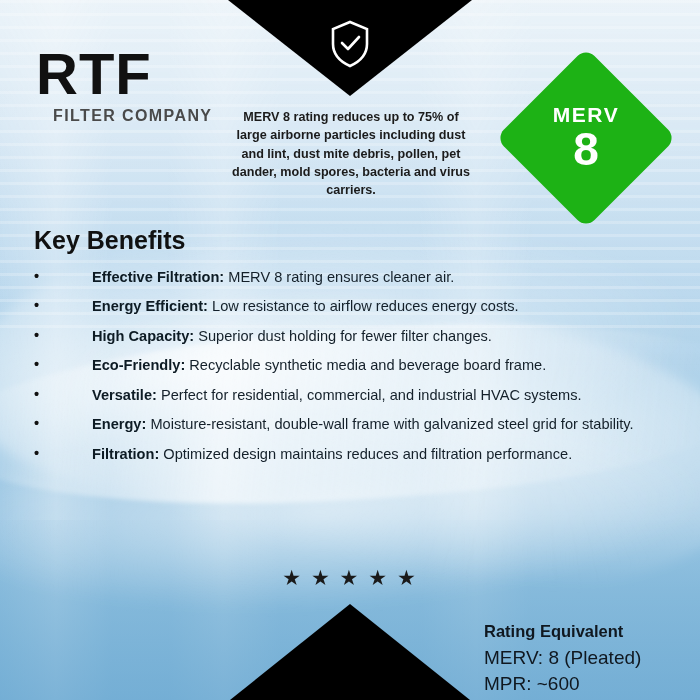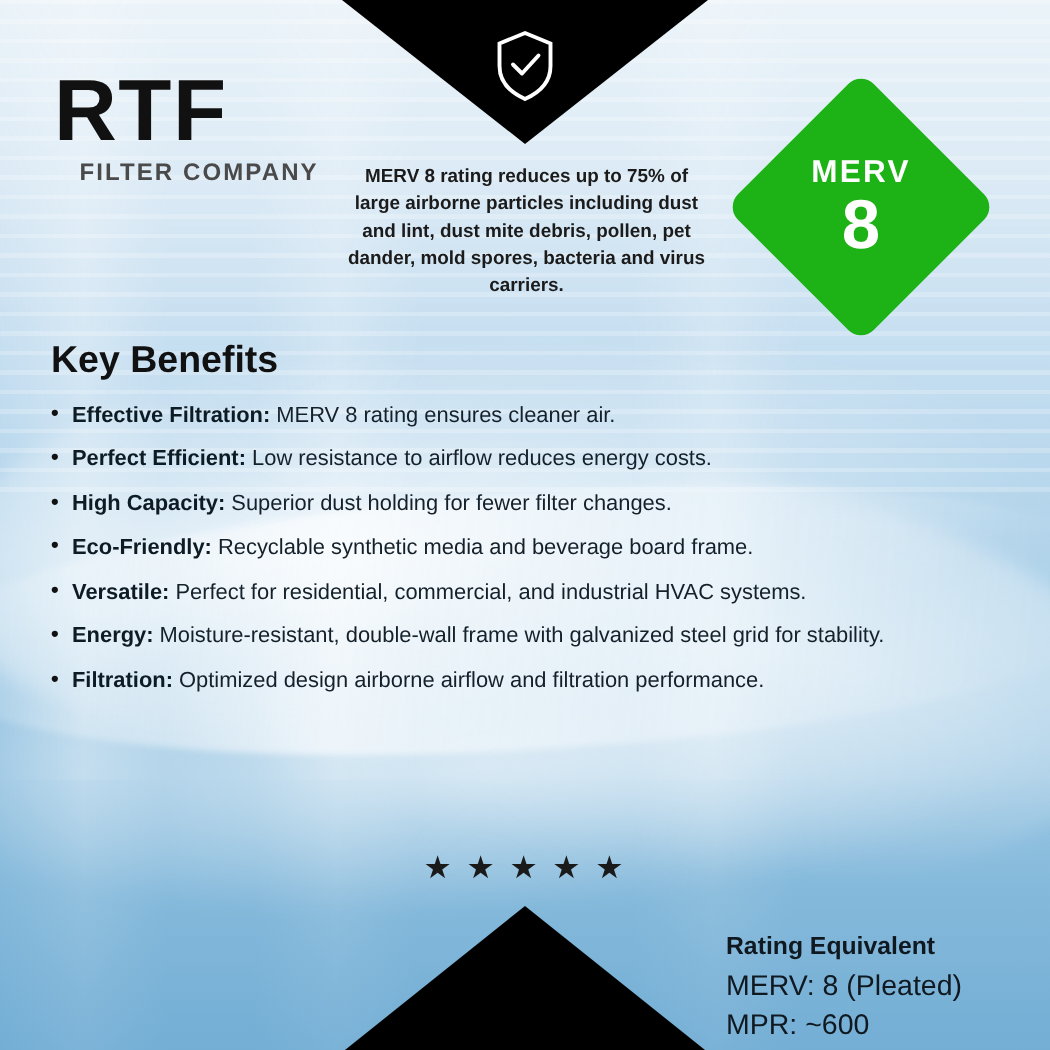--- a/index.html
+++ b/index.html
@@ -86,21 +86,21 @@
   
   .merv-copy {
     position: absolute; top: 108px; left: 230px; width: 242px;
     text-align: center;
     font-size: 12.6px; line-height: 1.45; color: #1b1b1b; font-weight: 600;
   }
   .merv-copy .u { }
 
   
   .diamond-wrap {
-    position: absolute; top: 48px; left: 484px; width: 180px; height: 180px;
+    position: absolute; top: 48px; left: 496px; width: 180px; height: 180px;
   }
   .diamond {
     position: absolute; left: 26px; top: 26px; width: 128px; height: 128px;
     background: #1db215; transform: rotate(45deg); border-radius: 12px;
   }
   .diamond-text {
     position: absolute; left: 0; top: 0; width: 180px; height: 180px;
     display: flex; flex-direction: column; align-items: center; justify-content: center;
     color: #fff; text-align: center;
   }
@@ -116,21 +116,21 @@
   }
   .bullet {
     display: flex; align-items: flex-start;
     margin-bottom: 9px;
     font-size: 14.6px; line-height: 1.4; color: #14202a;
   }
   .bullet .dot {
     flex: 0 0 auto; width: 12px; margin-right: 2px;
     font-weight: 700; color: #111; line-height: 1.35;
   }
-  .bullet .txt { flex: 1 1 auto; }
+  .bullet .txt { flex: 1 1 auto; margin-left: 44px; }
   .bullet .txt b { font-weight: 800; color: #0d1b24; }
 
   
   .stars {
     position: absolute; top: 566px; left: 0; width: 700px;
     text-align: center; font-size: 21px; color: #1a1a1a; letter-spacing: 2px;
   }
   .stars span { display: inline-block; }
 
   
@@ -184,21 +184,21 @@
   <div class="benefits">
     <h2>Key Benefits</h2>
 
     <div class="bullet">
       <span class="dot">•</span>
       <span class="txt"><b>Effective Filtration:</b><span> MERV 8 rating ensures cleaner air.</span></span>
     </div>
 
     <div class="bullet">
       <span class="dot">•</span>
-      <span class="txt"><b>Perfect Efficient:</b><span> Low resistance to airflow reduces energy costs.</span></span>
+      <span class="txt"><b>Energy Efficient:</b><span> Low resistance to airflow reduces energy costs.</span></span>
     </div>
 
     <div class="bullet">
       <span class="dot">•</span>
       <span class="txt"><b>High Capacity:</b><span> Superior dust holding for fewer filter changes.</span></span>
     </div>
 
     <div class="bullet">
       <span class="dot">•</span>
       <span class="txt"><b>Eco-Friendly:</b><span> Recyclable synthetic media and beverage board frame.</span></span>
@@ -209,21 +209,21 @@
       <span class="txt"><b>Versatile:</b><span> Perfect for residential, commercial, and industrial HVAC systems.</span></span>
     </div>
 
     <div class="bullet">
       <span class="dot">•</span>
       <span class="txt"><b>Energy:</b><span> Moisture-resistant, double-wall frame with galvanized steel grid for stability.</span></span>
     </div>
 
     <div class="bullet">
       <span class="dot">•</span>
-      <span class="txt"><b>Filtration:</b><span> Optimized design airborne airflow and filtration performance.</span></span>
+      <span class="txt"><b>Filtration:</b><span> Optimized design maintains reduces and filtration performance.</span></span>
     </div>
   </div>
 
   <div class="stars">
     <span>★ ★ ★ ★ ★</span>
   </div>
 
   <div class="rating">
     <div class="r-title">Rating Equivalent</div>
     <div class="r-line">MERV: 8 (Pleated)</div>

